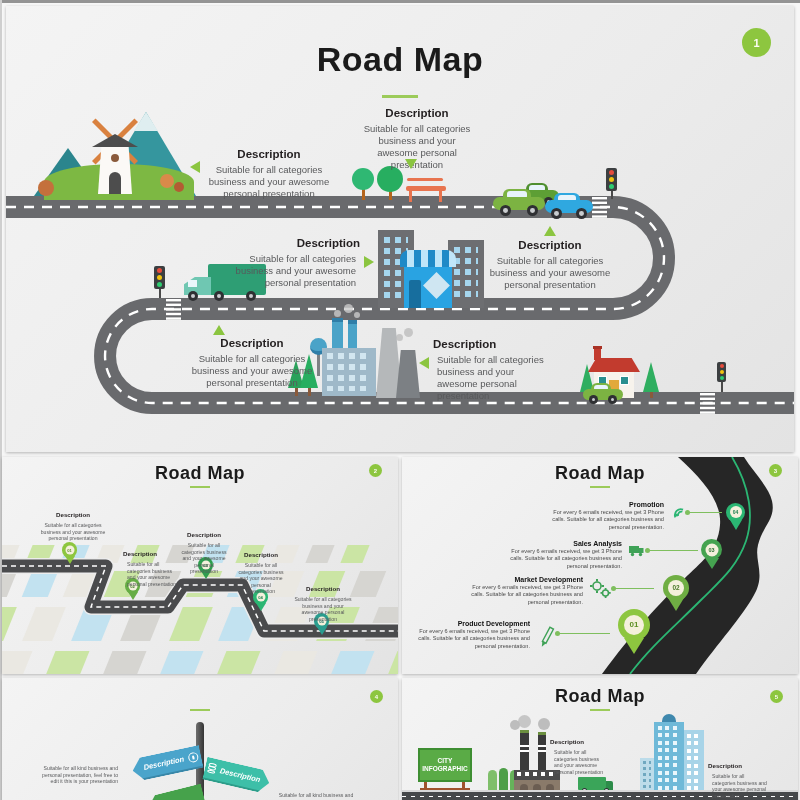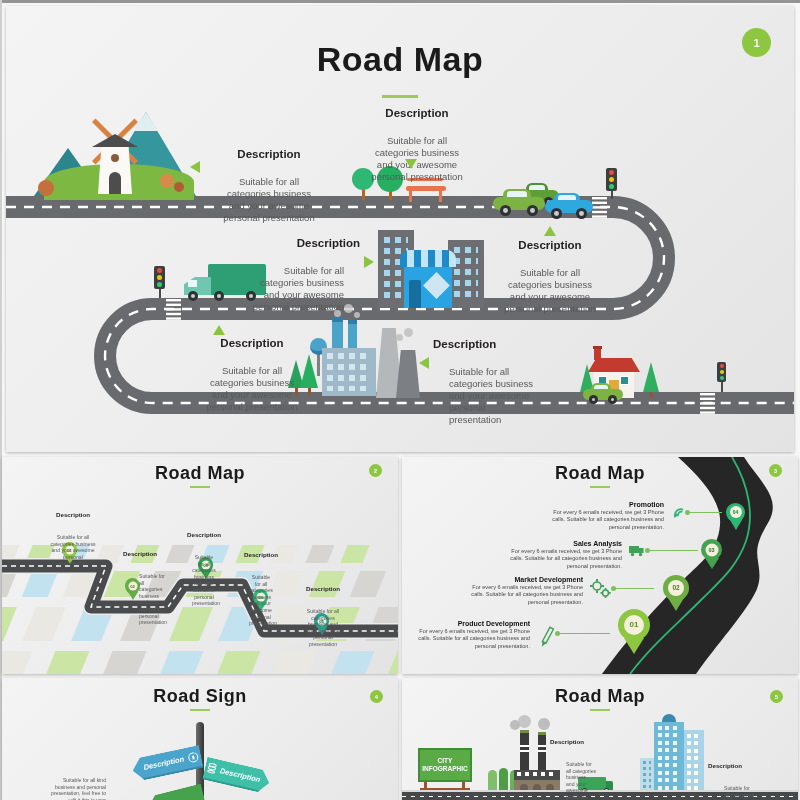--- a/index.html
+++ b/index.html
@@ -8,21 +8,21 @@
   #canvas{position:relative;width:800px;height:800px;overflow:hidden;background:#f7f7f7;}
   .topstrip{position:absolute;left:0;top:0;width:800px;height:3px;background:#949494;}
   .leftstrip{position:absolute;left:0;top:0;width:2px;height:800px;background:#cfcfcf;}
   .slide{position:absolute;background:linear-gradient(135deg,#f4f4f4 0%,#ececec 55%,#e3e3e3 100%);overflow:hidden;box-shadow:0 1px 3px rgba(0,0,0,.28);}
   .abs{position:absolute;}
   .title{position:absolute;left:0;right:0;text-align:center;font-weight:bold;color:#1b1b1b;letter-spacing:.5px;}
   .underline{position:absolute;background:#9ccb5a;left:50%;transform:translateX(-50%);}
   .badge{position:absolute;background:#8dc63f;color:#fdfdf5;border-radius:50%;display:flex;align-items:center;justify-content:center;font-weight:bold;}
   .desc{position:absolute;}
   .desc h4{margin:0 0 2px 0;color:#231f20;}
-  .desc p{margin:16px;color:#58595b;}
+  .desc p{margin:4px;color:#58595b;}
   .d-main h4{font-size:11.5px;}
   .d-main p{font-size:9.5px;line-height:1.25;}
   .d-sub h4{font-size:6.2px;}
   .d-sub p{font-size:5.1px;line-height:1.3;}
   .tri{position:absolute;width:0;height:0;}
   .tri-left{border-top:6px solid transparent;border-bottom:6px solid transparent;border-right:10px solid #8bc540;}
   .tri-right{border-top:6px solid transparent;border-bottom:6px solid transparent;border-left:10px solid #8bc540;}
   .tri-up{border-left:6px solid transparent;border-right:6px solid transparent;border-bottom:10px solid #8bc540;}
   .tri-down{border-left:6px solid transparent;border-right:6px solid transparent;border-top:10px solid #8bc540;}
   .cone{position:absolute;clip-path:polygon(50% 0,100% 100%,0 100%);}
@@ -453,21 +453,20 @@
     <svg class="abs" style="left:135px;top:167px;" width="20" height="27" viewBox="0 0 20 27">
       <g transform="rotate(28 10 13)">
         <rect x="8" y="3" width="4" height="16" fill="none" stroke="#3fa257" stroke-width="1.4"></rect>
         <path d="M8 19 L10 24 L12 19 Z" fill="#3fa257"></path>
       </g>
     </svg>
     <div class="jline" style="left:156px;top:176px;width:52px;"></div>
   </div>
 
   <div class="slide" style="left:2px;top:678px;width:396px;height:217px;">
-    <div class="title" style="top:8px;font-size:18px;">Road Sign</div>
     <div class="underline" style="top:31px;width:20px;height:2px;"></div>
     <div class="badge" style="left:368px;top:12px;width:13px;height:13px;font-size:6px;">4</div>
 
     <div class="abs" style="left:194px;top:44px;width:8px;height:173px;background:linear-gradient(90deg,#6e6e6e,#343434);border-radius:4px 4px 0 0;"></div>
 
     <div class="abs" style="left:130px;top:74px;width:70px;height:23px;background:#4aa4cb;border-bottom:2.5px solid #3a87a8;clip-path:polygon(0 50%,14% 0,100% 0,100% 100%,14% 100%);transform:rotate(-12deg);display:flex;align-items:center;justify-content:center;gap:4px;">
       <span style="color:#fff;font-size:7.5px;font-weight:bold;font-style:italic;padding-left:8px;">Description</span>
       <span style="width:10px;height:10px;border:1.2px solid #fff;border-radius:50%;position:relative;flex:0 0 auto;">
         <span style="position:absolute;left:3px;top:2.5px;width:2.5px;height:2.5px;background:#fff;border-radius:50%;"></span>
         <span style="position:absolute;left:3.6px;top:4.6px;width:1.3px;height:2.4px;background:#fff;"></span>

